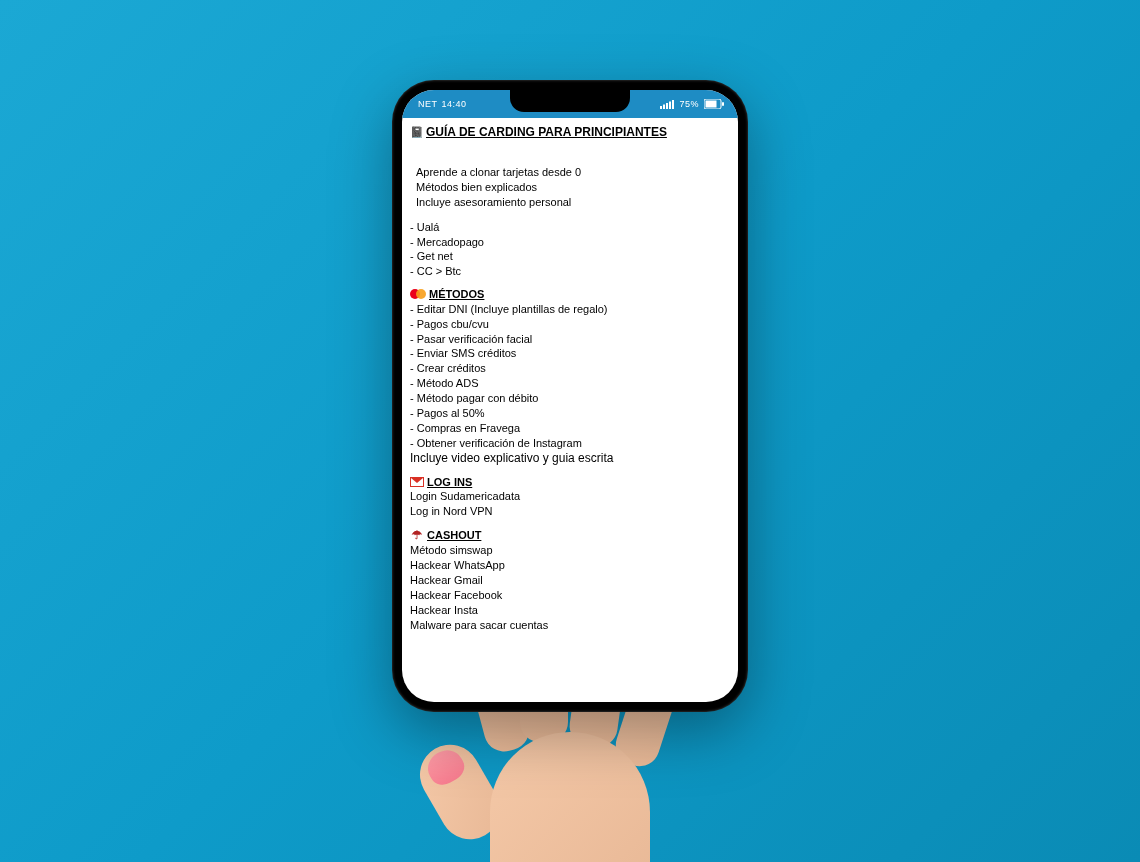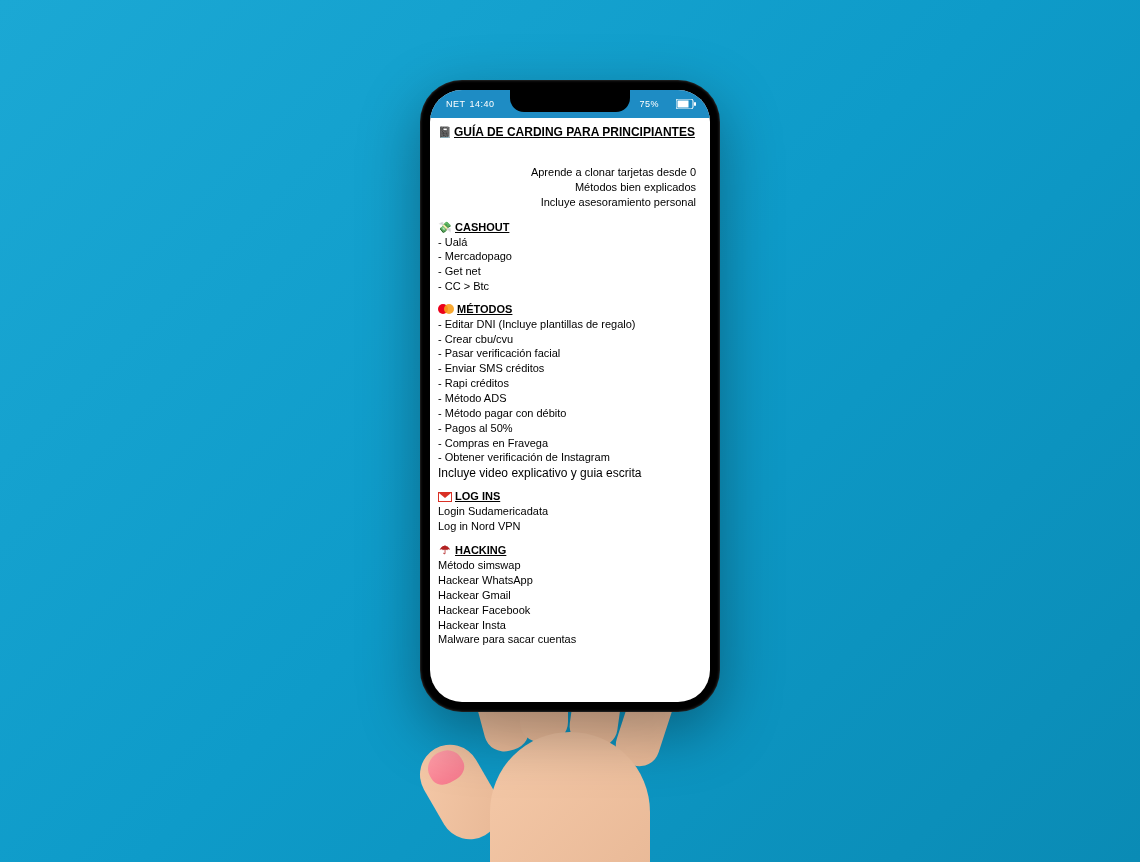--- a/index.html
+++ b/index.html
@@ -49,21 +49,21 @@
     border-radius: 50% 50% 40% 40%;
   }
   .thumb .nail { top: 5px; width: 60%; height: 32px; }
 
   
   .phone {
     position: absolute;
     top: 80px;
     left: 50%;
     transform: translateX(-50%);
-    width: 300px;
+    width: 356px;
     height: 632px;
     background: #000;
     border-radius: 42px;
     padding: 10px;
     box-shadow: 0 20px 60px rgba(0,0,0,0.35), inset 0 0 3px rgba(255,255,255,0.3);
     z-index: 10;
   }
   .phone::before {
     content: "";
     position: absolute;
@@ -89,21 +89,21 @@
     color: #fff;
     font-size: 9px;
     display: flex;
     align-items: center;
     justify-content: space-between;
     padding: 0 14px 0 16px;
     font-weight: 500;
     letter-spacing: 0.5px;
   }
   .status-left { display: flex; gap: 4px; }
-  .status-right { display: flex; align-items: center; gap: 17px; }
+  .status-right { display: flex; align-items: center; gap: 5px; }
   .signal-icon, .battery-icon {
     display: inline-flex;
     align-items: center;
   }
   .signal-icon svg, .battery-icon svg { display: block; }
 
   
   .content {
     padding: 6px 8px 10px 8px;
     font-size: 11px;
@@ -114,21 +114,21 @@
     display: flex;
     align-items: center;
     gap: 2px;
     font-weight: bold;
     font-size: 12px;
     margin-bottom: 17px;
     white-space: nowrap;
   }
   .title-row .title-text { text-decoration: underline; }
   .intro {
-    text-align: right;
+    text-align: left;
     margin-bottom: 10px;
     padding: 0 6px;
     margin-top: 25px;
   }
   .intro div { margin: 0; }
   .section { margin-bottom: 8px; }
   .section-header {
     font-weight: bold;
     display: flex;
     align-items: center;
@@ -232,61 +232,57 @@
         <span class="title-text">GUÍA DE CARDING PARA PRINCIPIANTES</span>
       </div>
 
       <div class="intro">
         <div>Aprende a clonar tarjetas desde 0</div>
         <div>Métodos bien explicados</div>
         <div>Incluye asesoramiento personal</div>
       </div>
 
       <div class="section">
-        <div class="section-header">
-          <span class="ico ico-money"></span>
-          <span class="sh-text">CASHOUT</span>
-        </div>
         <div class="item-line">-  Ualá</div>
         <div class="item-line">- Mercadopago</div>
         <div class="item-line">- Get net</div>
         <div class="item-line">- CC &gt; Btc</div>
       </div>
 
       <div class="section">
         <div class="section-header">
           <span class="ico-mc"></span>
           <span class="sh-text">MÉTODOS</span>
         </div>
         <div class="item-line">- Editar DNI (Incluye plantillas de regalo)</div>
-        <div class="item-line">- Crear cbu/cvu</div>
+        <div class="item-line">- Pagos cbu/cvu</div>
         <div class="item-line">- Pasar verificación facial</div>
         <div class="item-line">- Enviar SMS créditos</div>
-        <div class="item-line">- Rapi créditos</div>
+        <div class="item-line">- Crear créditos</div>
         <div class="item-line">- Método ADS</div>
         <div class="item-line">- Método pagar con débito</div>
         <div class="item-line">- Pagos al 50%</div>
         <div class="item-line">- Compras en Fravega</div>
         <div class="item-line">- Obtener verificación de Instagram</div>
         <div class="note-line">Incluye video explicativo y guia escrita</div>
       </div>
 
       <div class="section">
         <div class="section-header">
           <span class="ico-gmail"></span>
           <span class="sh-text">LOG INS</span>
         </div>
         <div class="item-line">Login Sudamericadata</div>
         <div class="item-line">Log in Nord VPN</div>
       </div>
 
       <div class="section">
         <div class="section-header">
           <span class="ico ico-umbrella"></span>
-          <span class="sh-text">HACKING</span>
+          <span class="sh-text">CASHOUT</span>
         </div>
         <div class="item-line">Método simswap</div>
         <div class="item-line">Hackear WhatsApp</div>
         <div class="item-line">Hackear Gmail</div>
         <div class="item-line">Hackear Facebook</div>
         <div class="item-line">Hackear Insta</div>
         <div class="item-line">Malware para sacar cuentas</div>
       </div>
 
     </div>

